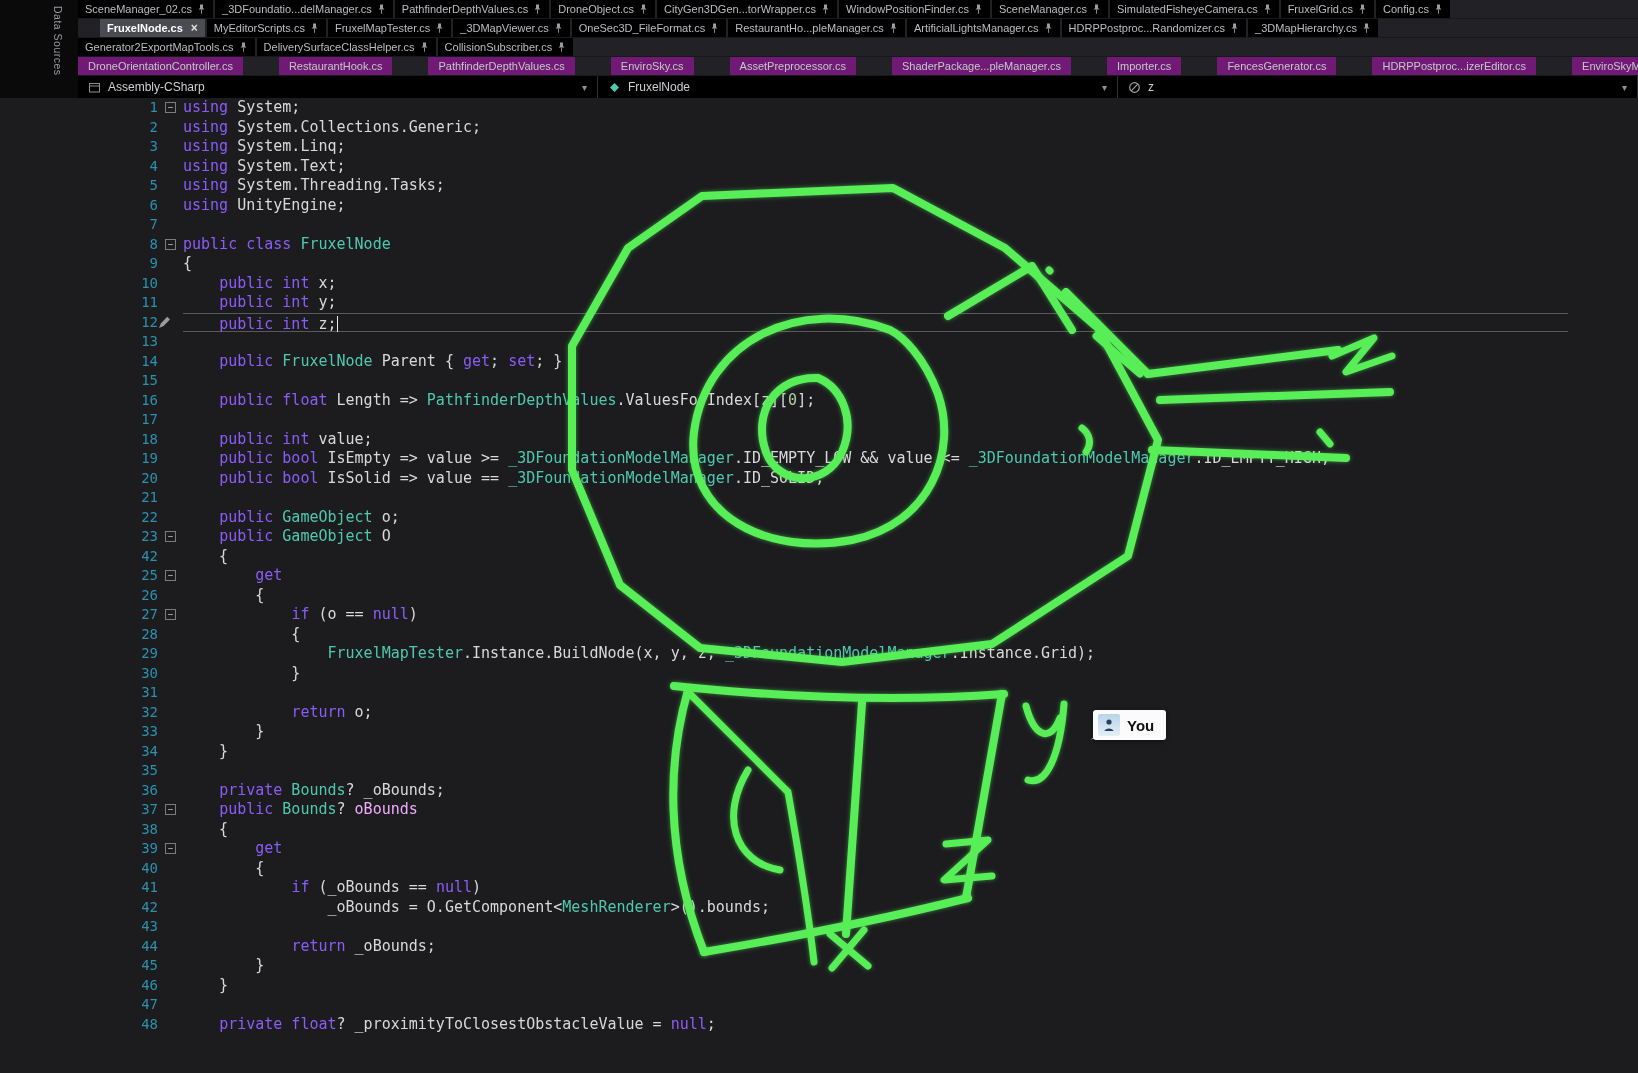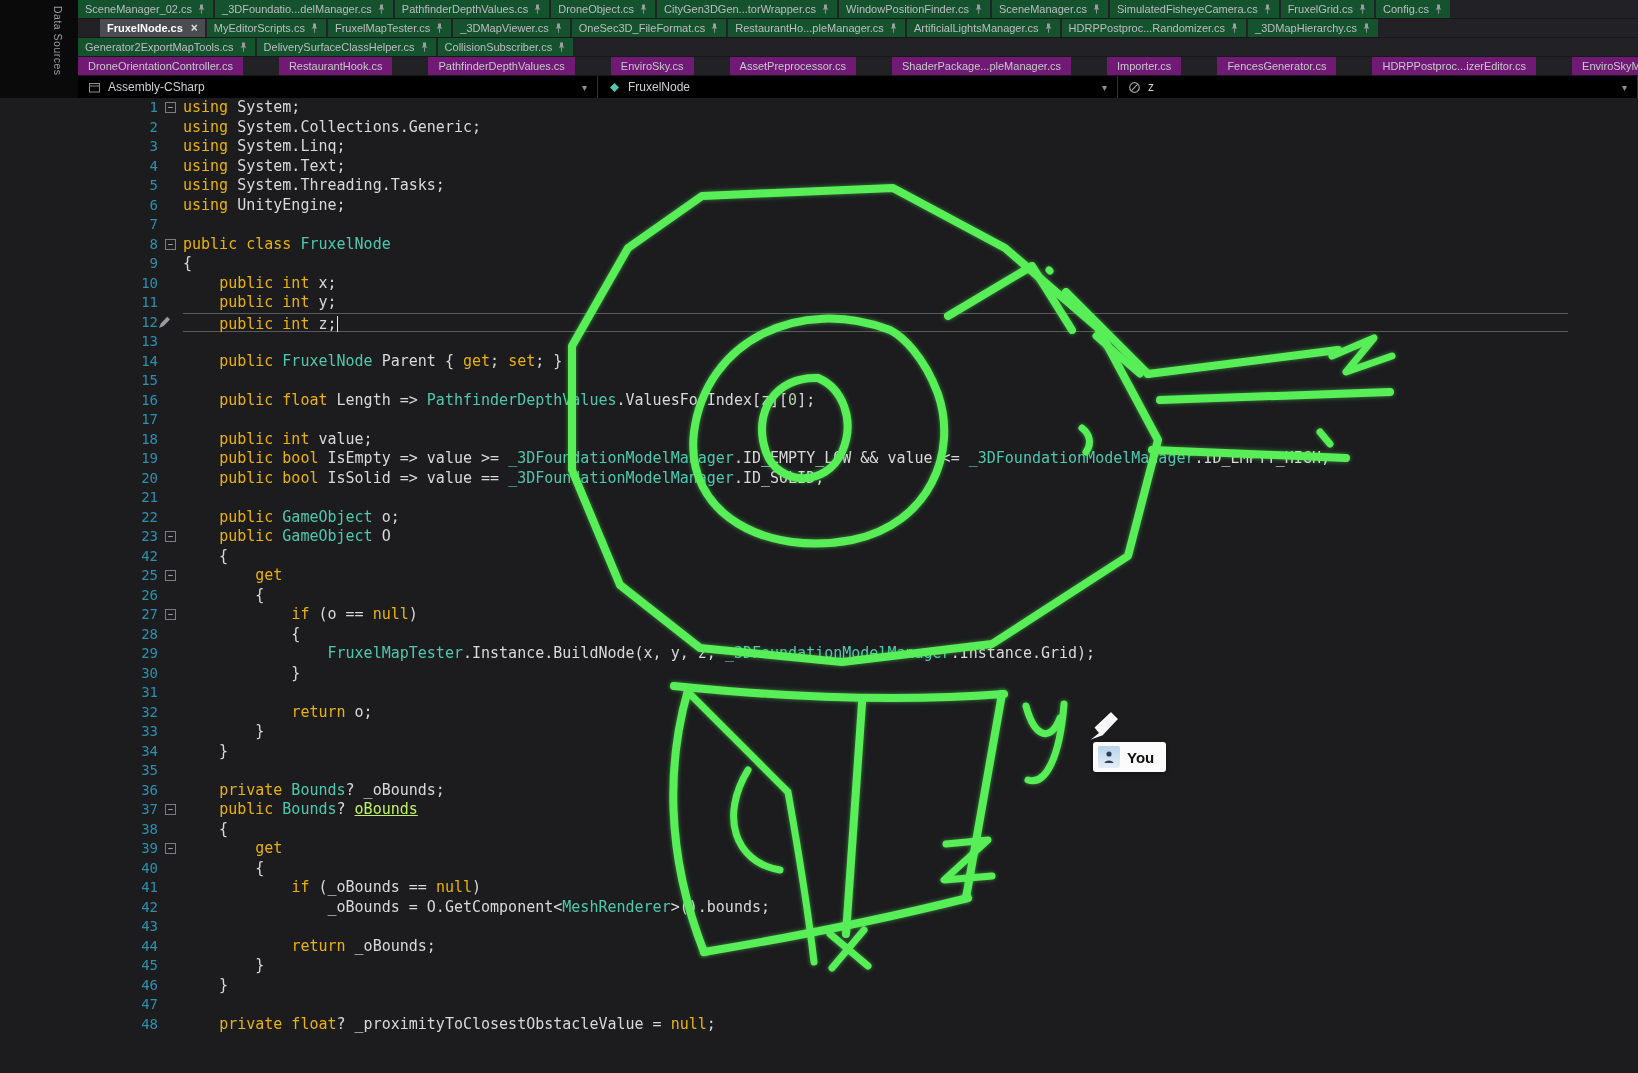--- a/index.html
+++ b/index.html
@@ -7,21 +7,21 @@
   .screen{position:relative;width:1638px;height:1073px;background:#1c1c1f;overflow:hidden;
           font-family:"Liberation Sans",sans-serif;}
 
   
   .header{position:absolute;top:0;left:0;width:100%;height:98px;background:#222226;}
   .leftblack{position:absolute;top:0;left:0;width:78px;height:98px;background:#0a0a0b;z-index:3;}
   .datasources{position:absolute;top:6px;left:52px;writing-mode:vertical-rl;font-size:10.5px;
                color:#9a9aa0;letter-spacing:.5px;z-index:4;cursor:default;}
   .tabrow{display:flex;align-items:stretch;height:19px;padding-left:78px;gap:2px;
           background:#222226;border-bottom:1px solid #18181b;}
-  .tab{display:flex;align-items:center;gap:5px;padding:0 7px;background:#14532d;color:#bdbdc2;
+  .tab{display:flex;align-items:center;gap:5px;padding:0 7px;background:#000000;color:#bdbdc2;
        font-size:11px;white-space:nowrap;cursor:default;}
   .tab.active{background:#4b4b52;color:#fff;font-weight:bold;margin-left:22px;}
   .tab .pin svg{display:block;}
   .tab .close{font-size:12px;line-height:1;color:#e0e0e0;margin-left:3px;}
   .tabrow.r4{gap:36px;}
   .tabrow.r4 .tab{background:#701a75;padding:0 10px;color:#c7c7cc;}
 
   
   .navbar{display:flex;height:22px;margin-left:78px;background:#000000;}
   .combo{flex:1;display:flex;align-items:center;gap:7px;padding:0 10px;font-size:12px;
@@ -31,35 +31,35 @@
 
   
   .editor{position:absolute;top:98px;left:0;right:0;bottom:0;background:#1c1c1f;}
   .code-line{display:flex;height:19.5px;}
   .ln{width:158px;text-align:right;color:#2b91af;font:14px/19.5px "DejaVu Sans Mono",monospace;}
   .fold{width:25px;display:flex;align-items:center;justify-content:center;}
   .foldbox{width:11px;height:11px;border:1px solid #7c7c80;color:#c2c2c6;
            font:9px/9px "DejaVu Sans Mono",monospace;text-align:center;background:#1c1c1f;}
   .src{flex:1;white-space:pre;font:15px/19.5px "DejaVu Sans Mono",monospace;color:#d9d9d9;}
   .code-line.current .src{box-shadow:inset 0 1px 0 #59595c, inset 0 -1px 0 #59595c;margin-right:70px;}
-  .k{color:#eab308;}
+  .k{color:#8b5cf6;}
   .t{color:#4ec9b0;}
   .n{color:#b5cea8;}
-  .u{color:#bef264;text-decoration:underline;}
+  .u{color:#f0abfc;}
   .caret{display:inline-block;width:1.5px;height:16px;background:#e8e8e8;transform:translateY(3px);}
   .gutterpencil{position:absolute;left:157px;top:217px;}
 
   
   .overlay{position:absolute;inset:0;pointer-events:none;z-index:10;}
   .ann{fill:none;stroke-width:8;stroke-linecap:round;stroke-linejoin:round;
        filter:drop-shadow(0 0 2px rgba(88,238,88,.55));}
   .annthin{stroke-width:7;}
 
   
-  .youlabel{position:absolute;left:1093px;top:742px;display:flex;align-items:center;gap:7px;
+  .youlabel{position:absolute;left:1093px;top:710px;display:flex;align-items:center;gap:7px;
             background:#fbfbfb;border-radius:3px;padding:4px 12px 4px 5px;
             box-shadow:0 1px 4px rgba(0,0,0,.45);z-index:11;font-weight:bold;font-size:15px;color:#101010;}
   .avatar{width:22px;height:22px;border-radius:2px;background:linear-gradient(#b8d4ea,#e6eef5);
           display:flex;align-items:center;justify-content:center;overflow:hidden;}
 </style>
 </head>
 <body>
 
 <div class="screen">
 

